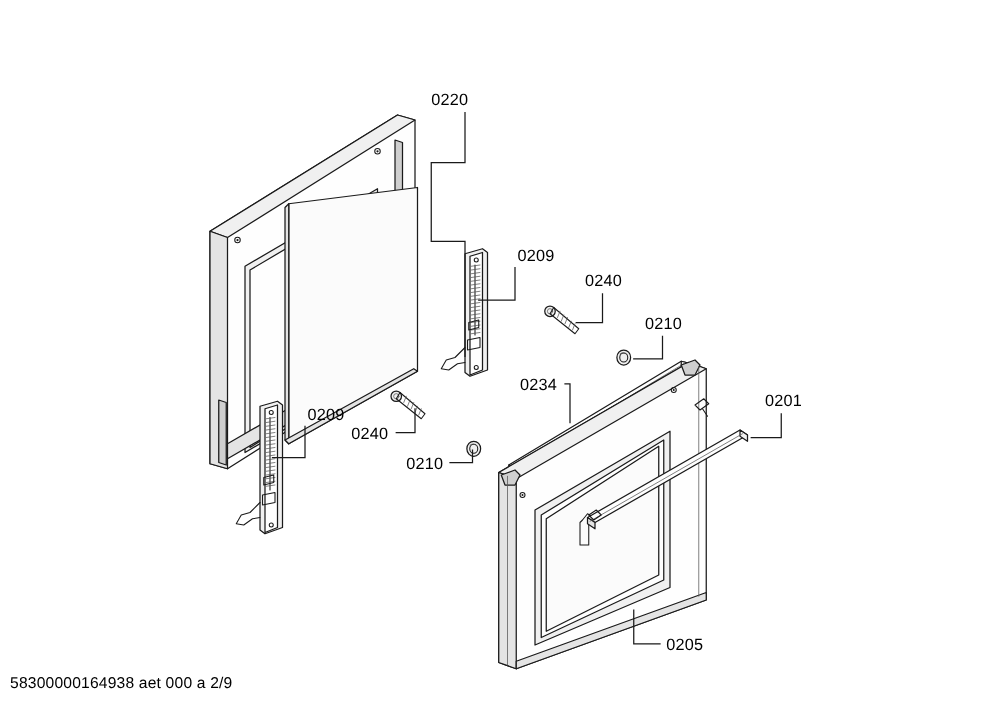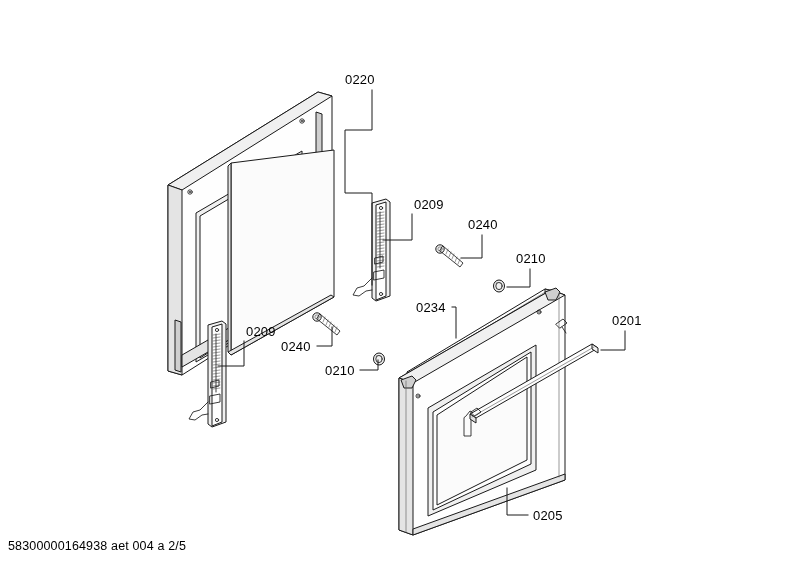--- a/index.html
+++ b/index.html
@@ -309,13 +309,13 @@
     <text class="callout-text" x="612" y="325">0201</text>
   </g>
 
   <g>
     <polyline class="leader" points="528,515 507,515 507,488"></polyline>
     <text class="callout-text" x="533" y="520">0205</text>
   </g>
 
 </svg>
 
-<div class="footer-text">58300000164938 aet 004 a 2/5</div>
+<div class="footer-text">58300000164938 aet 000 a 2/9</div>
 
 </body></html>

